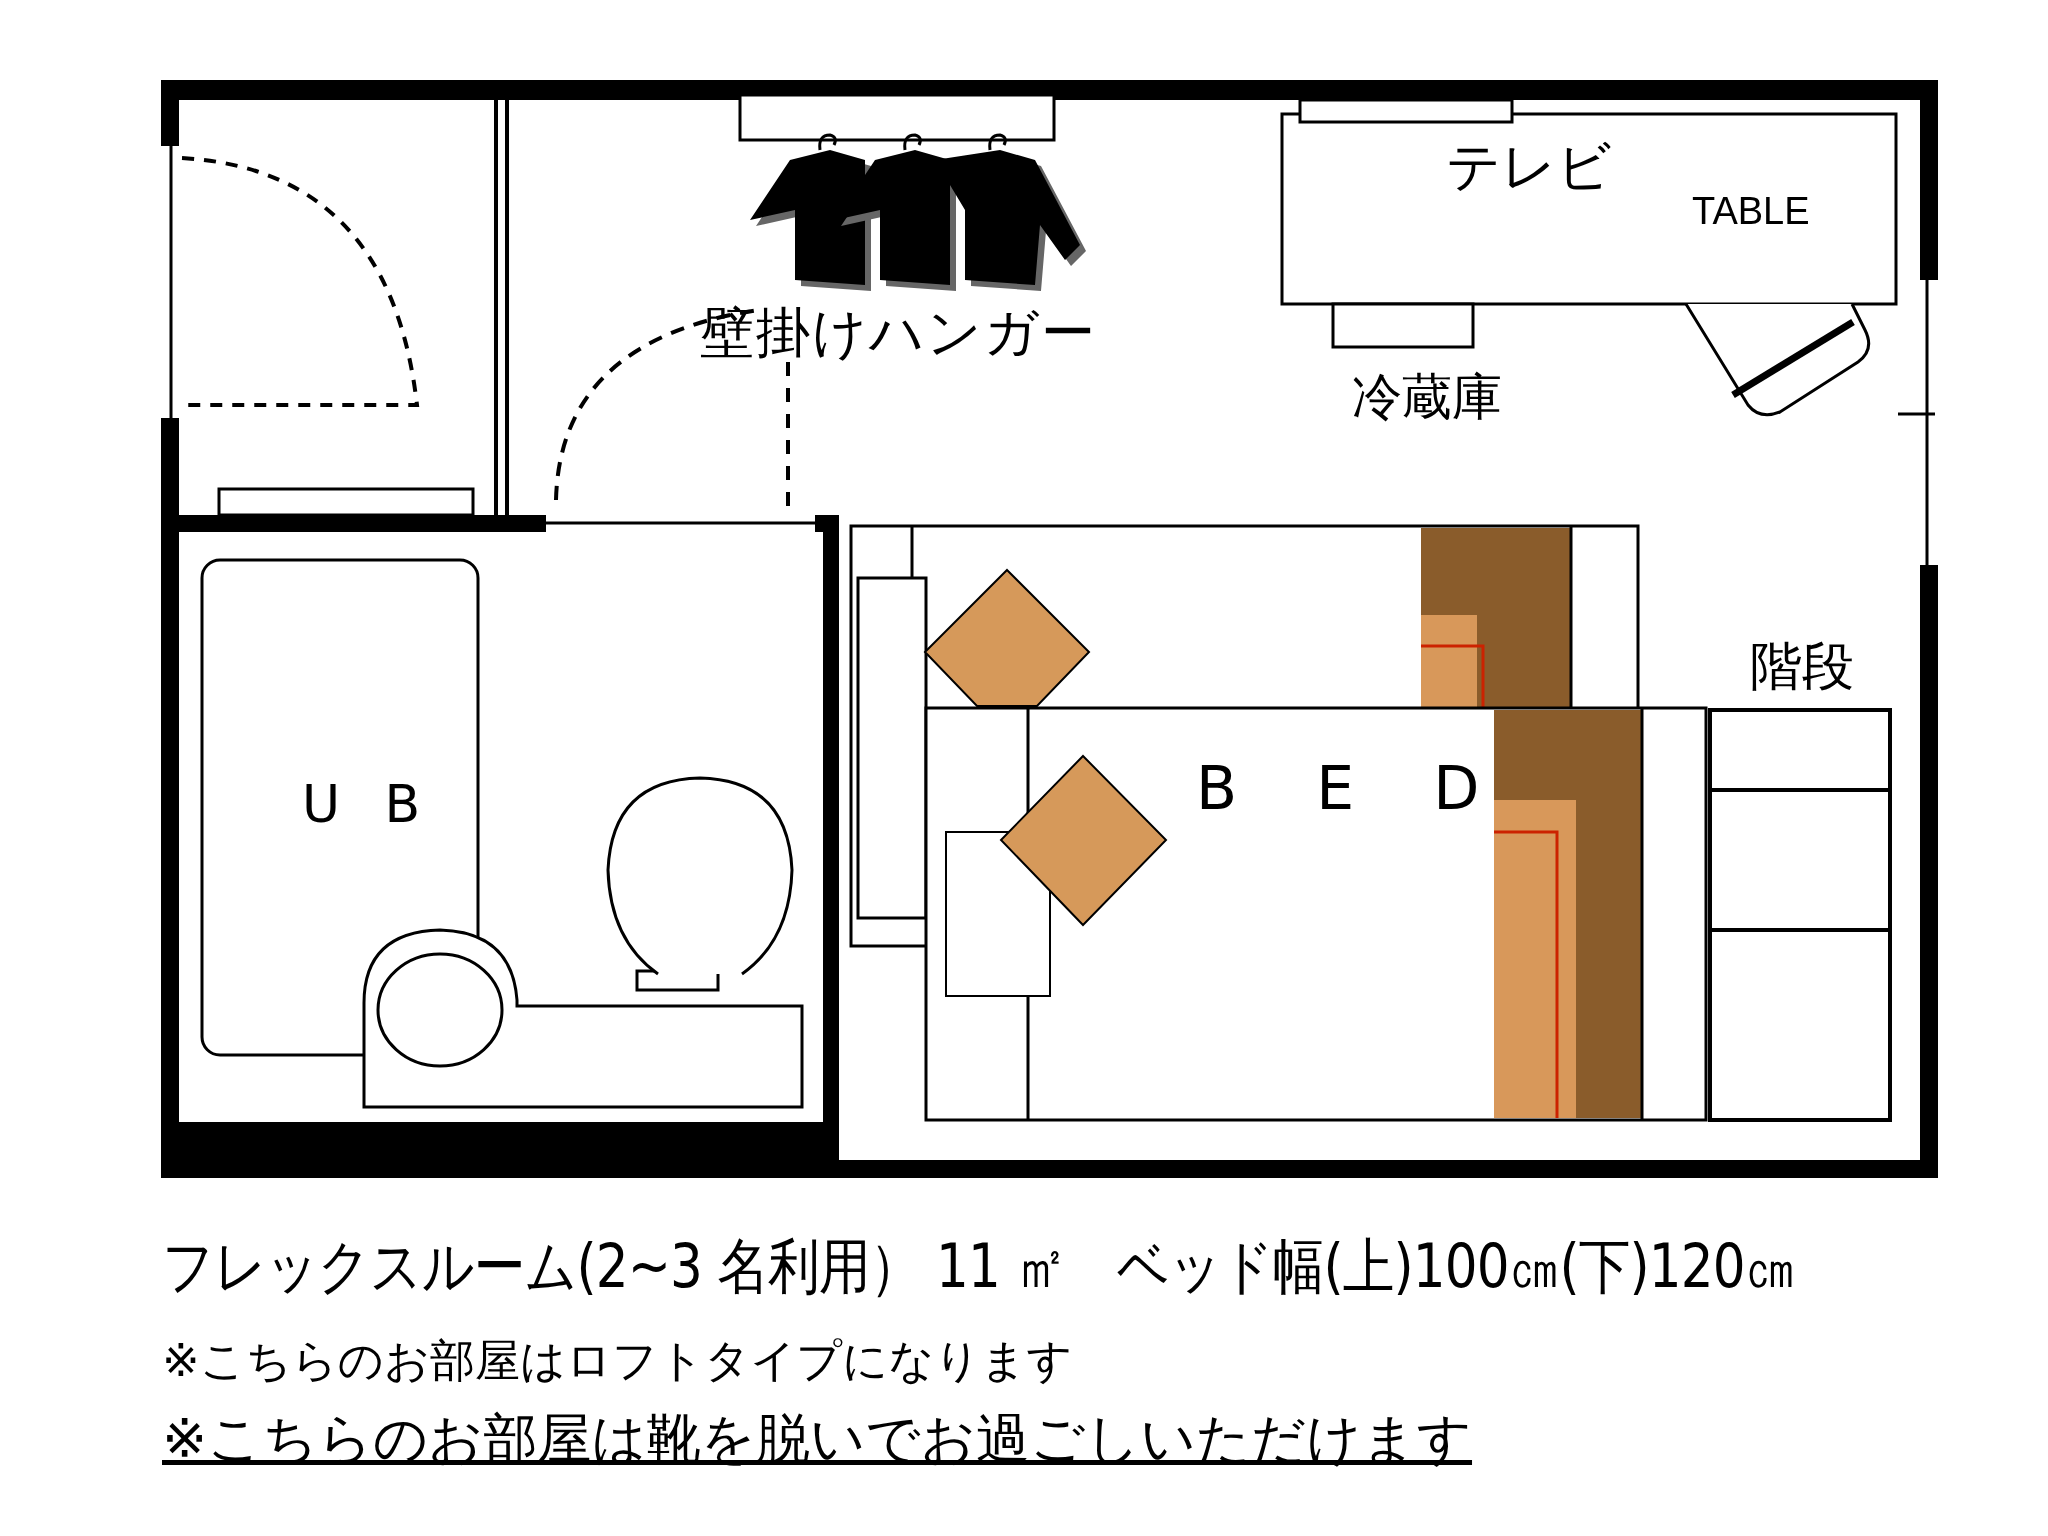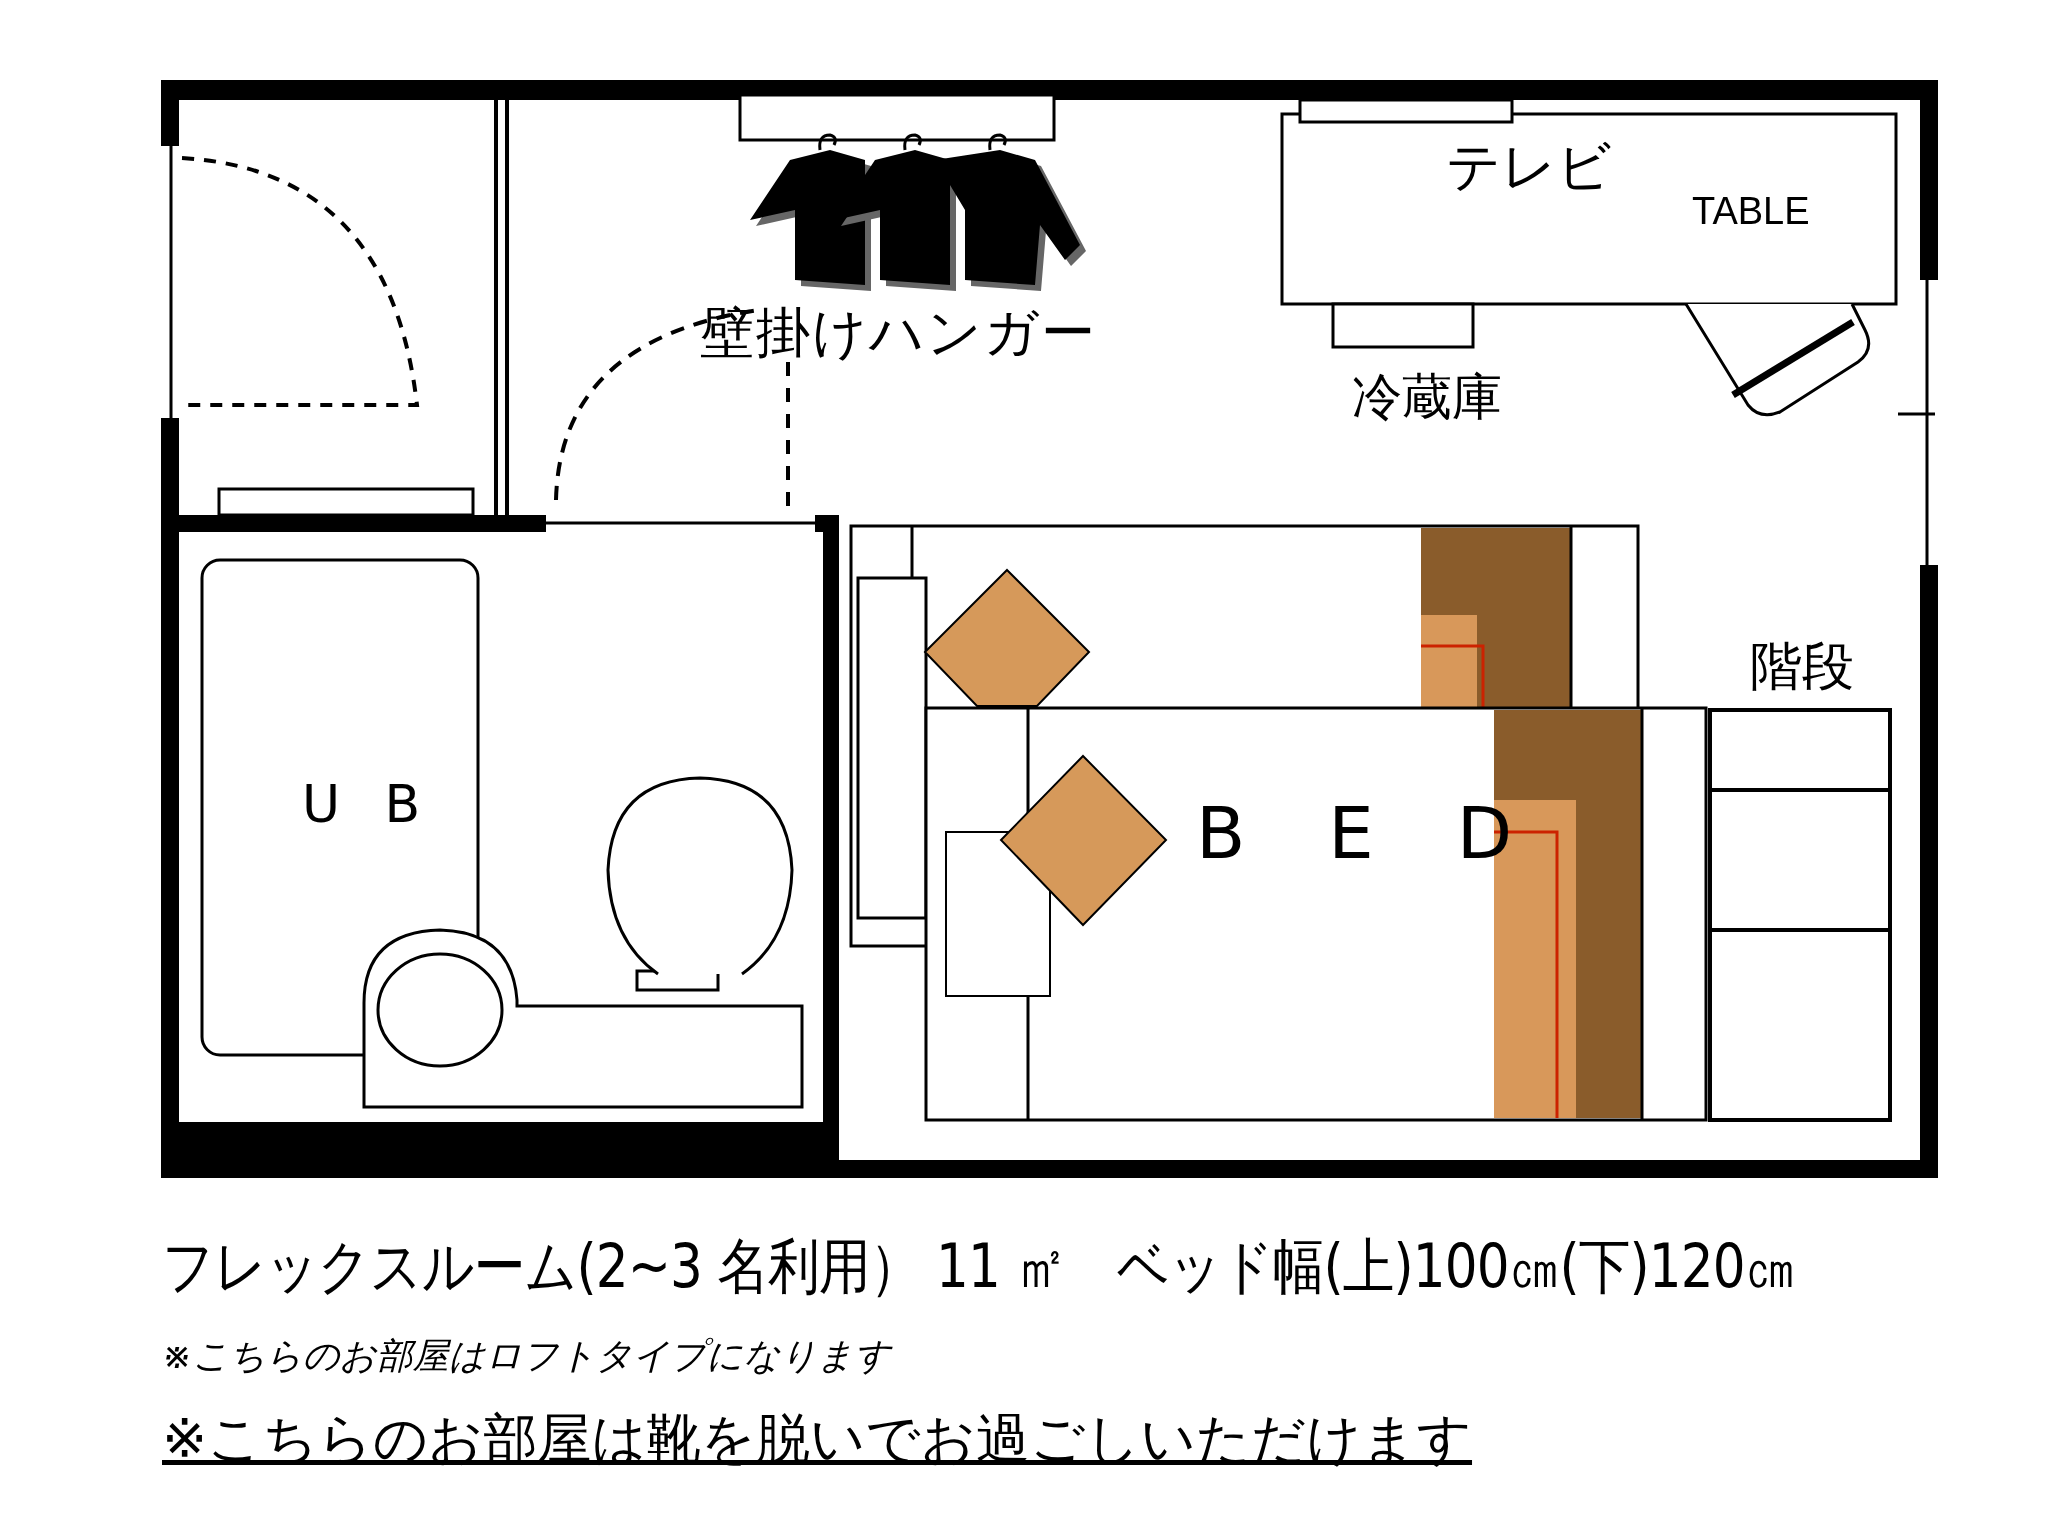--- a/index.html
+++ b/index.html
@@ -6,24 +6,24 @@
   body { width: 2048px; height: 1536px; position: relative; overflow: hidden;
          font-family: "DejaVu Sans", "Liberation Sans", sans-serif; color: #000; }
   #plan { position: absolute; left: 0; top: 0; }
   .lbl { position: absolute; white-space: nowrap; line-height: 1; color: #000; }
   .lbl-tv { left: 1446px; top: 140px; font-size: 54px; }
   .lbl-table { left: 1692px; top: 192px; font-size: 38px; font-family: "Liberation Sans", sans-serif; }
   .lbl-fridge { left: 1352px; top: 372px; font-size: 50px; }
   .lbl-hanger { left: 700px; top: 306px; font-size: 54px; letter-spacing: 2px; }
   .lbl-stairs { left: 1750px; top: 640px; font-size: 52px; font-weight: normal; }
   .lbl-ub { left: 302px; top: 778px; font-size: 52px; letter-spacing: 14px; }
-  .lbl-bed { left: 1196px; top: 797px; font-size: 72px; letter-spacing: 30px; }
+  .lbl-bed { left: 1196px; top: 758px; font-size: 60px; letter-spacing: 30px; }
   .caption { position: absolute; left: 162px; white-space: nowrap; line-height: 1; }
   .caption-main { top: 1236px; font-size: 60px; transform: scaleX(0.86); transform-origin: left top; letter-spacing: -1px; }
-  .caption-note1 { top: 1338px; font-size: 36px; font-style: italic; }
+  .caption-note1 { top: 1338px; font-size: 45px; }
   .caption-note2 { top: 1412px; font-size: 54px; text-decoration: underline; }
 </style>
 </head>
 <body>
 
 <svg id="plan" width="2048" height="1536" viewBox="0 0 2048 1536" xmlns="http://www.w3.org/2000/svg">
 
   <g fill="#000">
     <rect x="161" y="80" width="1777" height="20"></rect>
     <rect x="161" y="80" width="18" height="66"></rect>

